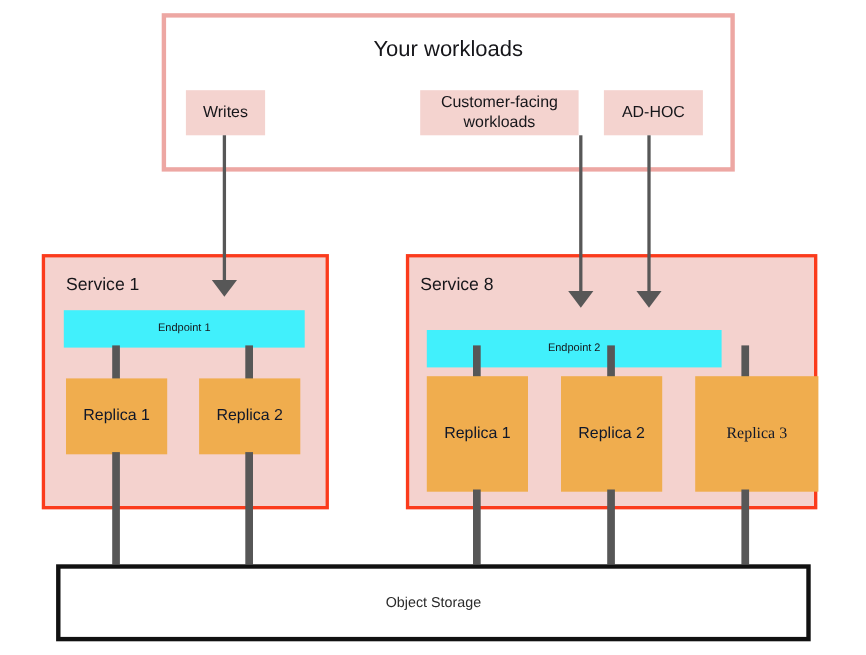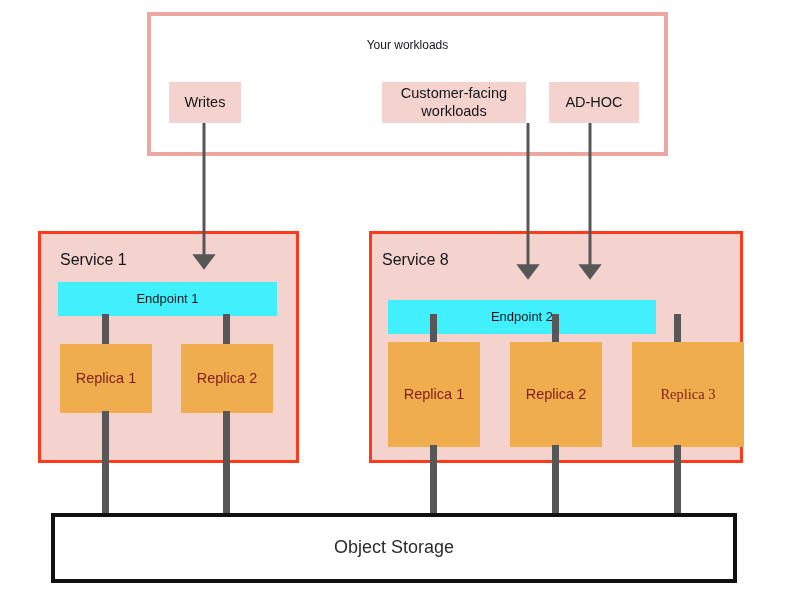--- a/index.html
+++ b/index.html
@@ -41,21 +41,21 @@
     height: 144px;
     border: 4px solid #eda7a3;
     background: #ffffff;
   }
   .workloads-title {
     position: absolute;
     left: 147px;
     top: 31px;
     width: 521px;
     height: 28px;
-    font-size: 12px;
+    font-size: 20px;
     color: #16161a;
     display: flex;
     align-items: center;
     justify-content: center;
   }
 
   
   .chip {
     background: #f4d3cf;
     font-size: 14.5px;
@@ -81,47 +81,47 @@
     display: flex;
     align-items: center;
     justify-content: flex-start;
   }
   .service-label-1 { left: 60px;  top: 246px; width: 180px; height: 28px; }
   .service-label-2 { left: 382px; top: 246px; width: 180px; height: 28px; }
 
   
   .endpoint {
     background: #41f0fc;
-    font-size: 13px;
+    font-size: 10px;
     color: #16161a;
   }
   .endpoint-1 { left: 58px;  top: 282px; width: 219px; height: 34px; }
   .endpoint-2 { left: 388px; top: 300px; width: 268px; height: 34px; }
 
   
   .replica {
     background: #f0ad4e;
     font-size: 14.5px;
-    color: #7f1d1d;
+    color: #0f172a;
   }
   .rep-s1-1 { left: 60px;  top: 344px; width: 92px;  height: 69px; }
   .rep-s1-2 { left: 181px; top: 344px; width: 92px;  height: 69px; }
   .rep-s2-1 { left: 388px; top: 342px; width: 92px;  height: 105px; }
   .rep-s2-2 { left: 510px; top: 342px; width: 92px;  height: 105px; }
   .rep-s2-3 { left: 632px; top: 342px; width: 112px;  height: 105px; font-family: Liberation Serif, serif; }
 
   
   .storage-box {
     left: 51px;
     top: 513px;
     width: 686px;
     height: 70px;
     border: 4px solid #111111;
     background: #ffffff;
-    font-size: 18px;
+    font-size: 13px;
     color: #2b2b2b;
   }
 
   
   .conn {
     position: absolute;
     background: #575757;
     width: 7px;
   }
 

